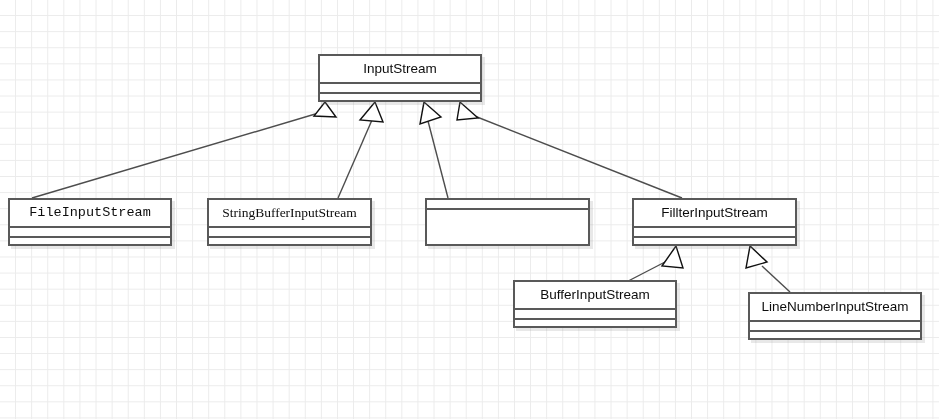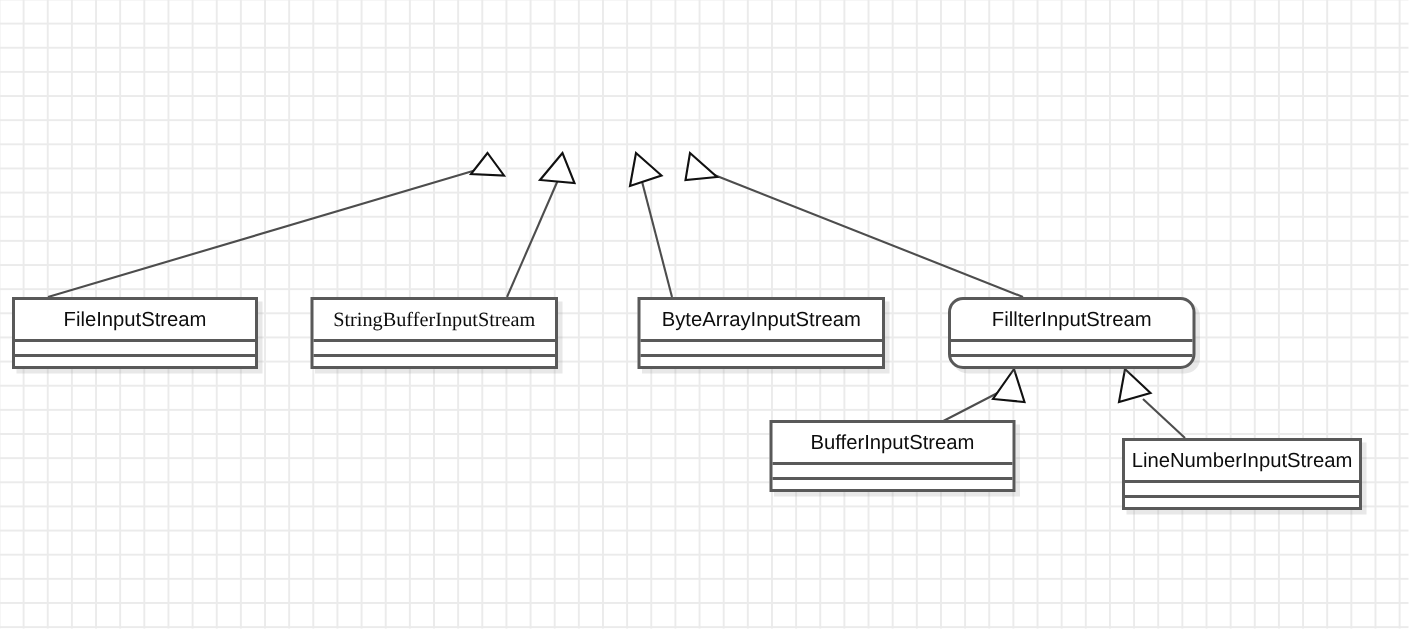--- a/index.html
+++ b/index.html
@@ -92,50 +92,54 @@
       <line x1="607" y1="292" x2="665" y2="262" stroke="#4d4d4d" stroke-width="1.4"></line>
       <polygon points="676,246 662,266 683,268" fill="#ffffff" stroke="#111111" stroke-width="1.4" stroke-linejoin="miter"></polygon>
     </g>
 
     <g>
       <line x1="790" y1="292" x2="762" y2="266" stroke="#4d4d4d" stroke-width="1.4"></line>
       <polygon points="750,246 746,268 767,262" fill="#ffffff" stroke="#111111" stroke-width="1.4" stroke-linejoin="miter"></polygon>
     </g>
   </svg>
 
+  <div class="uml-class" style="left:318px; top:54px; width:164px; height:48px;">
+    <div class="uml-name">InputStream</div>
+    <div class="uml-attrs"></div>
+    <div class="uml-ops"></div>
+  </div>
 
-  <div class="uml-class" style="left:8px; top:198px; width:164px; height:48px;">
+  <div class="uml-class" style="left:8px; top:198px; width:164px; height:48px;font-family:Liberation Mono, monospace;">
     <div class="uml-name">FileInputStream</div>
     <div class="uml-attrs"></div>
     <div class="uml-ops"></div>
   </div>
 
   <div class="uml-class" style="left:207px; top:198px; width:165px; height:48px;font-family:Liberation Serif, serif;">
     <div class="uml-name">StringBufferInputStream</div>
     <div class="uml-attrs"></div>
     <div class="uml-ops"></div>
   </div>
 
   <div class="uml-class" style="left:425px; top:198px; width:165px; height:48px;">
-    <div class="uml-name">ByteArrayInputStream</div>
     <div class="uml-attrs"></div>
     <div class="uml-ops"></div>
   </div>
 
-  <div class="uml-class" style="left:632px; top:198px; width:165px; height:48px;border-radius:10px;">
+  <div class="uml-class" style="left:632px; top:198px; width:165px; height:48px;">
     <div class="uml-name">FillterInputStream</div>
     <div class="uml-attrs"></div>
     <div class="uml-ops"></div>
   </div>
 
   <div class="uml-class" style="left:513px; top:280px; width:164px; height:48px;">
     <div class="uml-name">BufferInputStream</div>
     <div class="uml-attrs"></div>
     <div class="uml-ops"></div>
   </div>
 
-  <div class="uml-class" style="left:748px; top:292px; width:160px; height:48px;">
+  <div class="uml-class" style="left:748px; top:292px; width:174px; height:48px;">
     <div class="uml-name">LineNumberInputStream</div>
     <div class="uml-attrs"></div>
     <div class="uml-ops"></div>
   </div>
 
 </div>
 
 </body></html>

